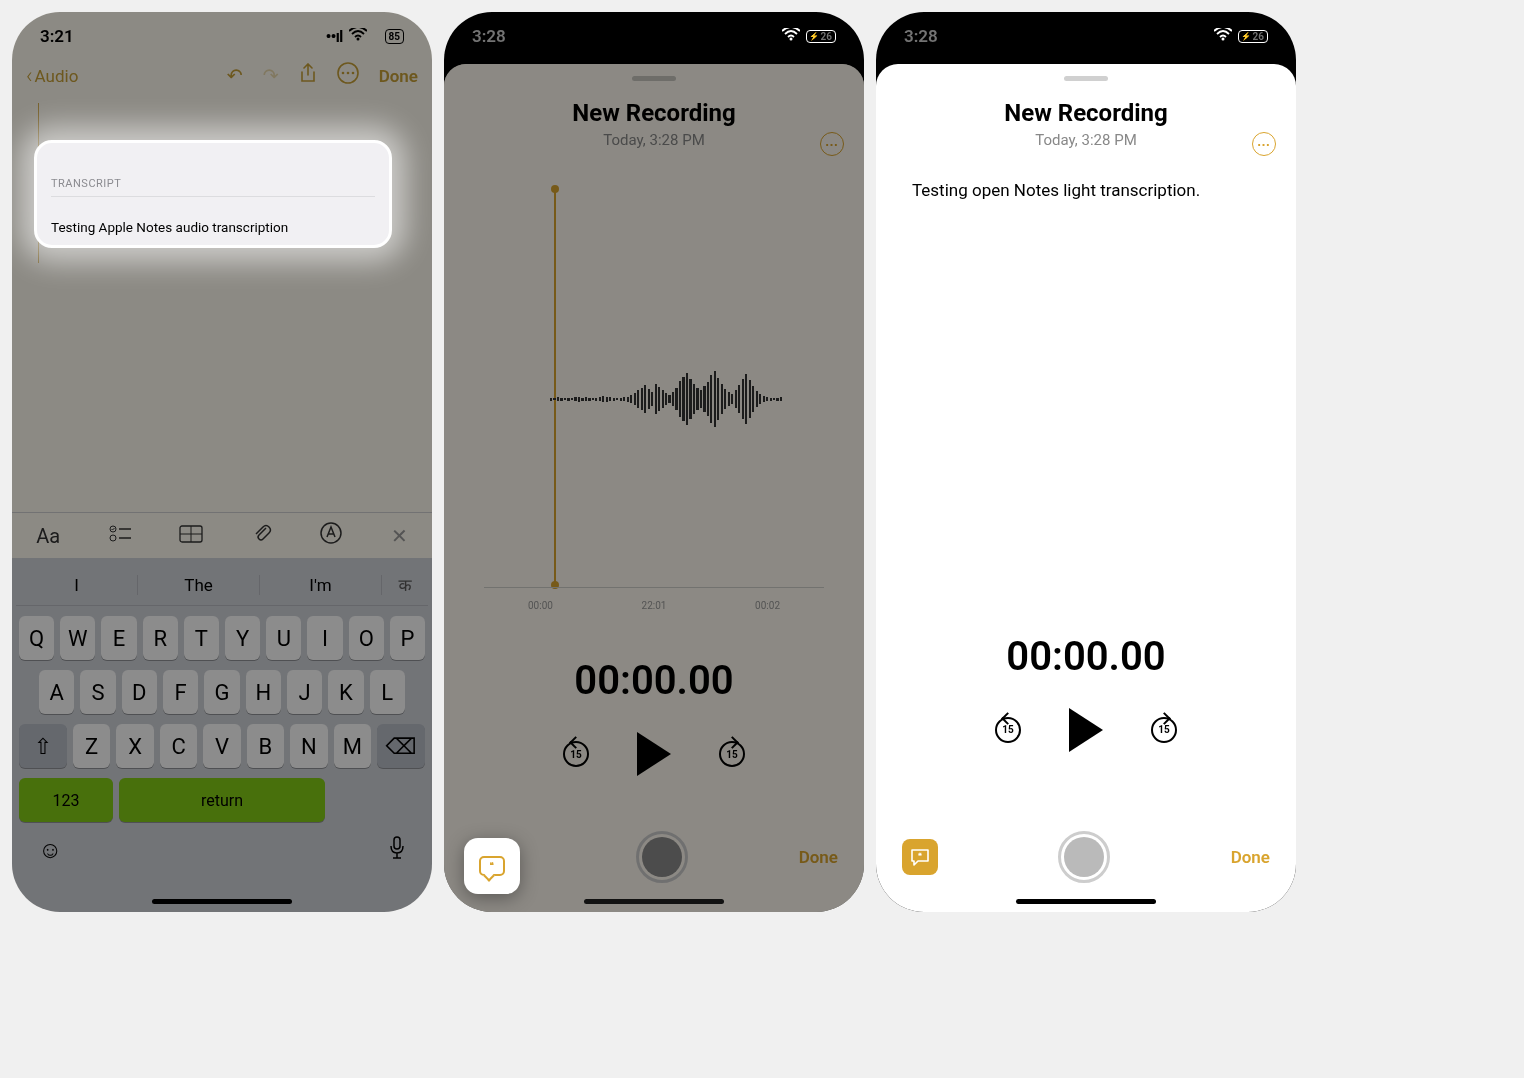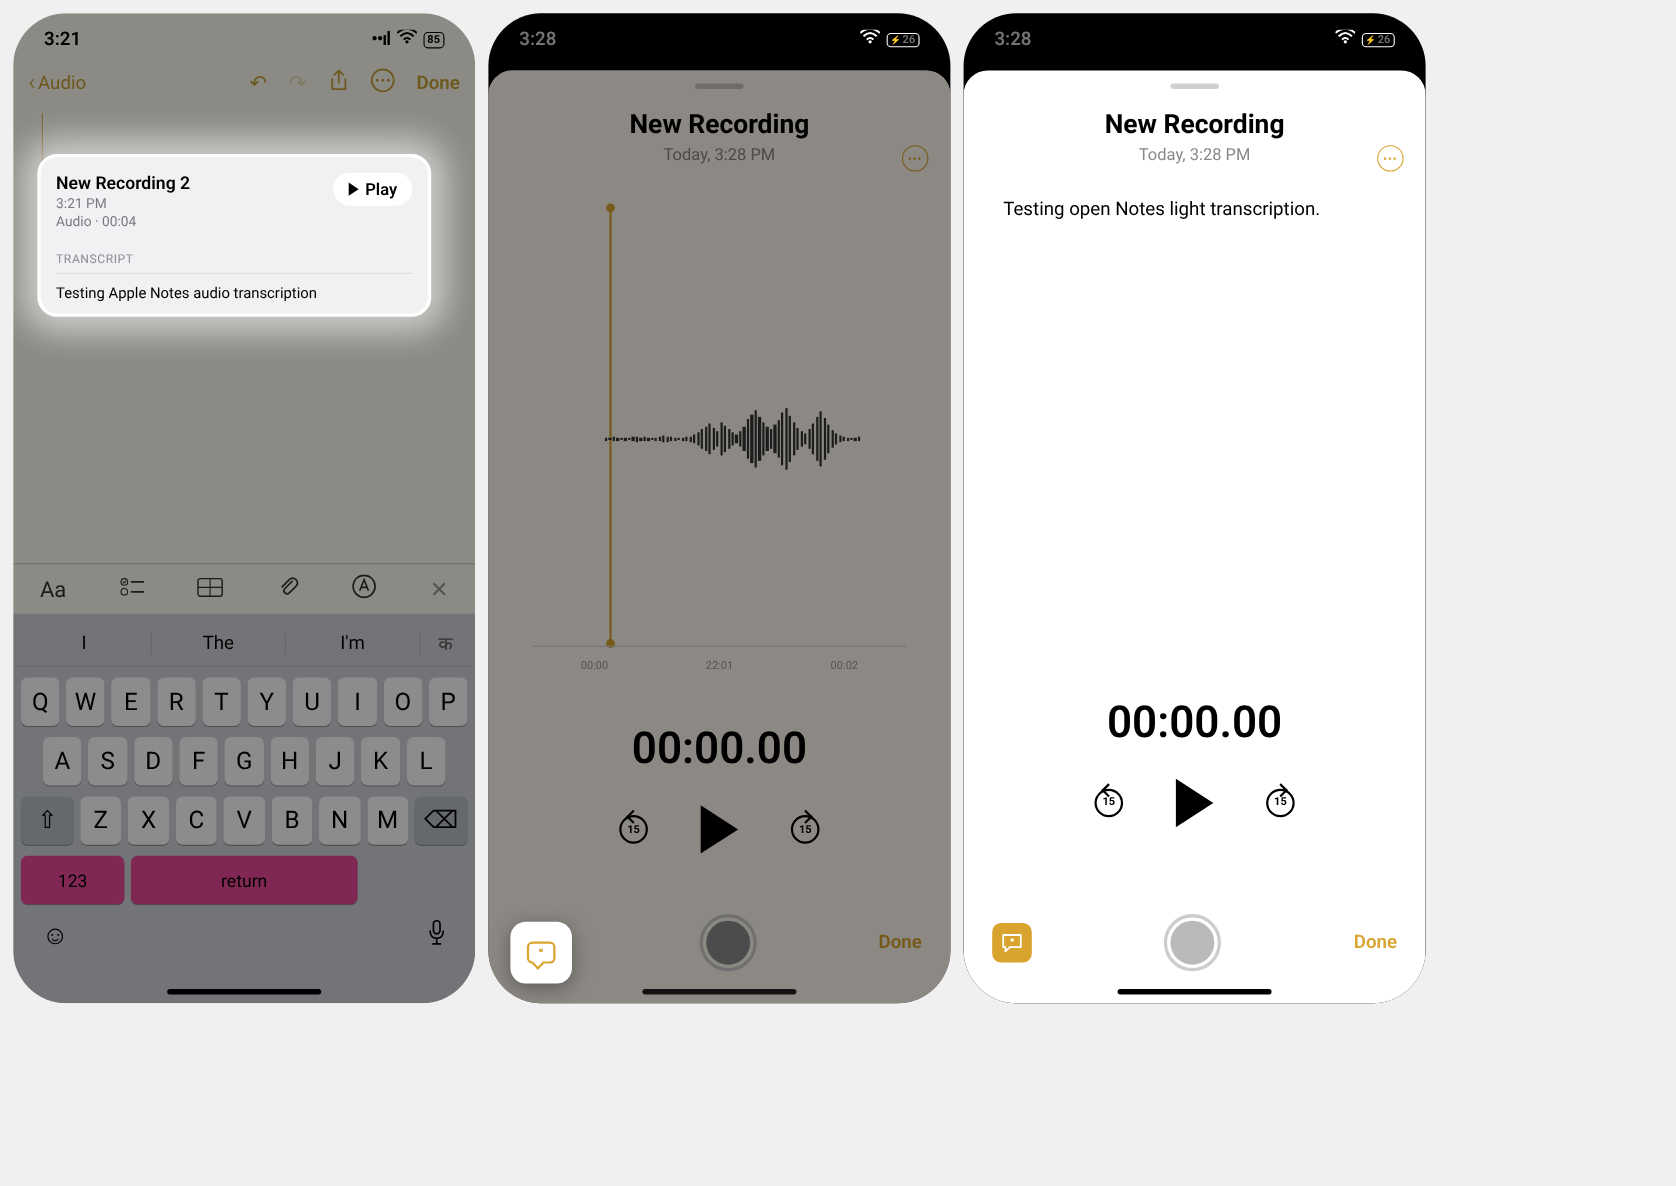--- a/index.html
+++ b/index.html
@@ -30,21 +30,21 @@
     .status-bar {
       display: flex; justify-content: space-between;
       padding: 14px 28px 8px;
       font-weight: 600; font-size: 17px;
       position: relative; z-index: 0;
     }
     .status-icons { display: flex; gap: 6px; align-items: center; }
     .signal { letter-spacing: -1px; }
     .battery {
       border: 1.5px solid currentColor; border-radius: 4px;
-      font-size: 10px; padding: 1px 3px; font-weight: 700;
+      font-size: 10px; padding: 1px 3px; font-weight: 700; margin-left: 12px;
     }
     .toolbar {
       display: flex; justify-content: space-between; align-items: center;
       padding: 8px 14px 10px;
     }
     .toolbar .left { display: flex; align-items: center; gap: 2px; color: #c7a038; }
     .chev-left { font-size: 22px; font-weight: 300; }
     .toolbar .back-label { font-size: 17px; }
     .toolbar .right { display: flex; align-items: center; gap: 20px; color: #c7a038; }
     .tb-icon { font-size: 19px; }
@@ -71,21 +71,21 @@
       background: #fff; border-radius: 999px; padding: 6px 14px;
       font-weight: 600; font-size: 15px;
     }
     .play-tri {
       width: 0; height: 0;
       border-left: 9px solid #000;
       border-top: 6px solid transparent;
       border-bottom: 6px solid transparent;
     }
     .card .tr-label { font-size: 11px; letter-spacing: 0.5px; color: #8b8b90; margin-top: 20px; }
-    .card .tr-line { font-size: 13.5px; margin-top: 6px; padding-top: 10px; border-top: 1px solid #dcdcdf; }
+    .card .tr-line { font-size: 13.5px; margin-top: 6px; padding-top: 22px; border-top: 1px solid #dcdcdf; }
     .kb-toolbar {
       position: absolute; left: 0; right: 0; bottom: 354px;
       height: 46px; display: flex; justify-content: space-around;
       align-items: center; border-top: 1px solid #cfcfd2;
       background: #fffbf0; font-size: 20px;
     }
     .kb-toolbar > div { color: #333; }
     .kb {
       position: absolute; left: 0; right: 0; bottom: 0; height: 354px;
       background: #d0d3d9; padding: 6px 4px 0;
@@ -96,21 +96,21 @@
     .key-row { display: flex; gap: 6px; margin-top: 10px; padding: 0 3px; }
     .key-row.indent1 { padding: 0 23px; }
     .key {
       flex: 1; background: #fff; border-radius: 6px; height: 44px;
       display: flex; align-items: center; justify-content: center;
       font-size: 22px; box-shadow: 0 1px 0 rgba(0,0,0,0.3);
     }
     .key.special { background: #b8bdc7; }
     .key.shift, .key.del { flex: 0 0 48px; }
     .bottom-row { display: grid; grid-template-columns: 94px 1fr 94px; gap: 6px; margin-top: 10px; padding: 0 3px; }
-    .bkey { background: #ec4899; border-radius: 6px; height: 44px; display: flex; align-items: center; justify-content: center; font-size: 16px; box-shadow: 0 1px 0 rgba(0,0,0,0.3); }
+    .bkey { background: #84cc16; border-radius: 6px; height: 44px; display: flex; align-items: center; justify-content: center; font-size: 16px; box-shadow: 0 1px 0 rgba(0,0,0,0.3); }
     .space { background: #fff; }
     .space .tag { font-size: 10px; color: #888; margin-left: auto; margin-right: 10px; }
     .space-inner { display: flex; width: 100%; }
     .fn-row { display: flex; justify-content: space-between; padding: 14px 22px 0; font-size: 24px; }
     .home-ind { position: absolute; left: 50%; bottom: 8px; transform: translateX(-50%); width: 140px; height: 5px; border-radius: 3px; }
     
     .s2 { background: #000; }
     .s2 .sb, .s3 .sb {
       color: #737373; display: flex; justify-content: space-between;
       padding: 14px 28px 8px; font-weight: 600; font-size: 17px;
@@ -232,31 +232,20 @@
       <span class="done">Done</span>
     </div>
   </div>
   <div class="note-body">
     <div class="carat"></div>
   </div>
 
   <div class="dim-overlay"></div>
 
   <div class="card">
-    <div class="card-head">
-      <div>
-        <div class="title">New Recording 2</div>
-        <div class="time">3:21 PM</div>
-        <div class="meta">Audio · 00:04</div>
-      </div>
-      <div class="play-btn">
-        <div class="play-tri"></div>
-        <span>Play</span>
-      </div>
-    </div>
     <div class="tr-label">TRANSCRIPT</div>
     <div class="tr-line">Testing Apple Notes audio transcription</div>
   </div>
 
   <div class="kb-toolbar">
     <div>Aa</div>
     <div>
       <svg width="22" height="18" viewBox="0 0 22 18">
           <circle cx="4" cy="4" r="3" stroke="currentColor" fill="none"></circle>
           <path d="M2.5 4 l1 1 l2 -2" stroke="currentColor" fill="none"></path>

